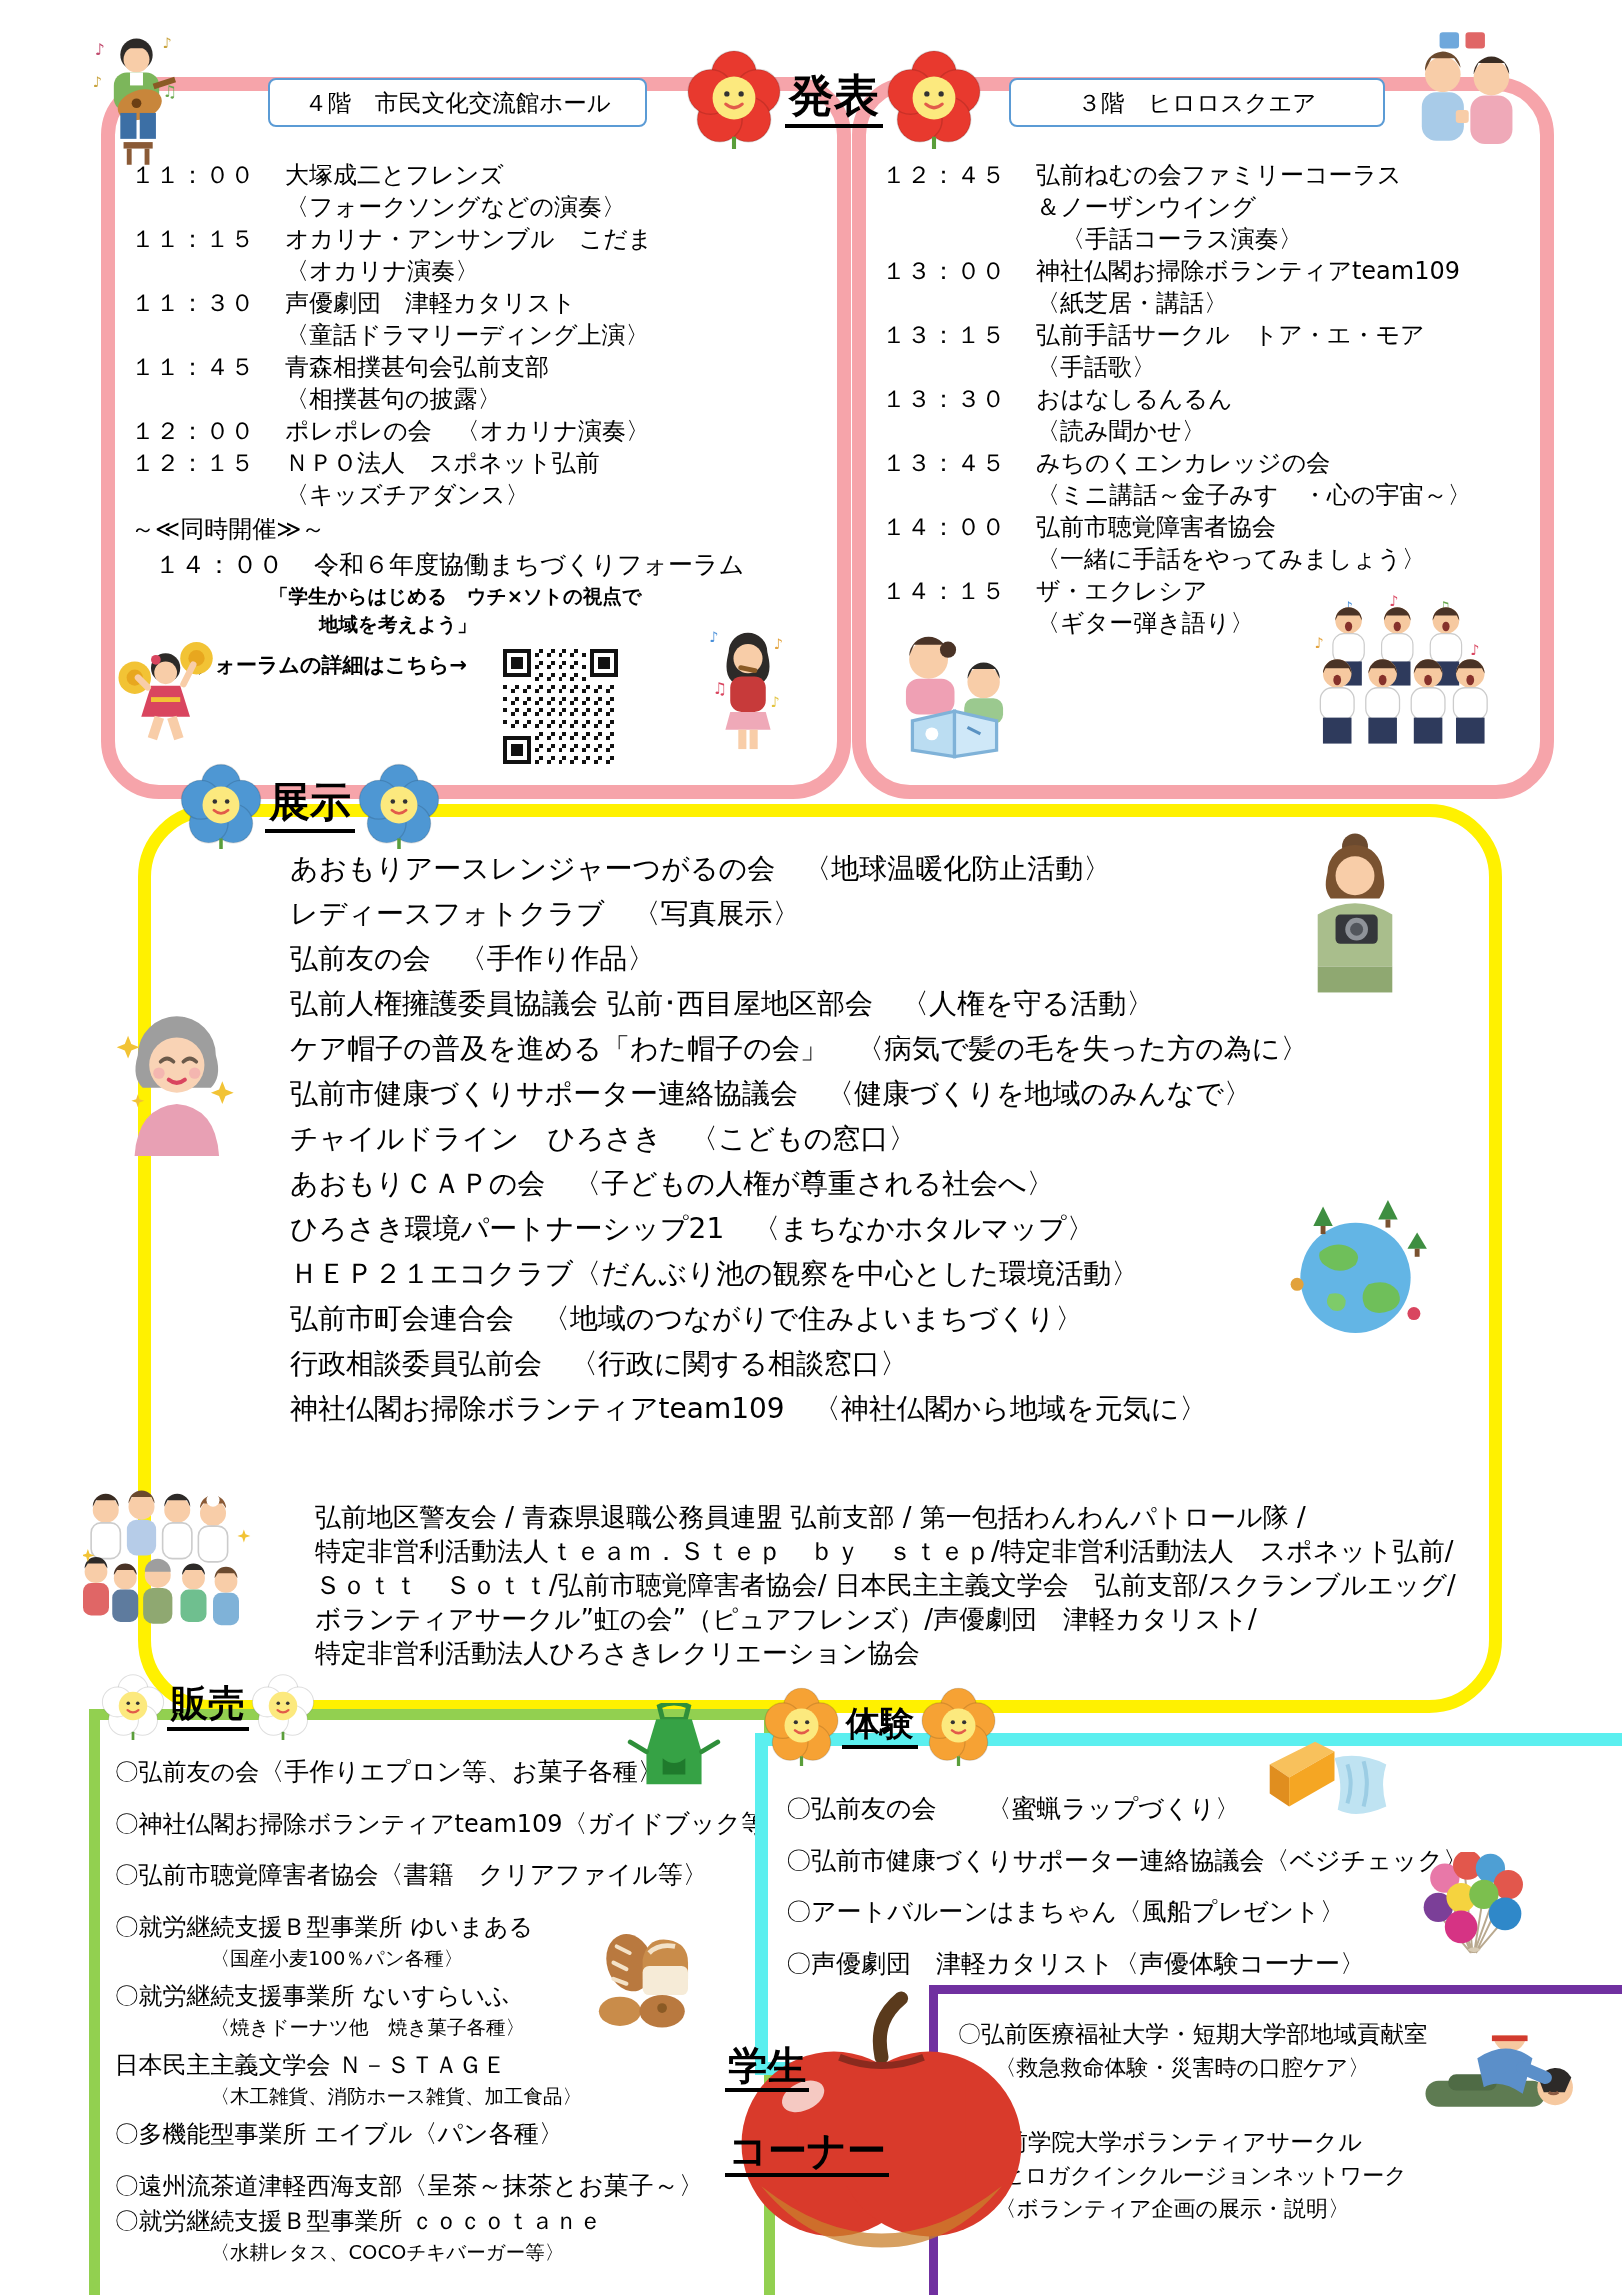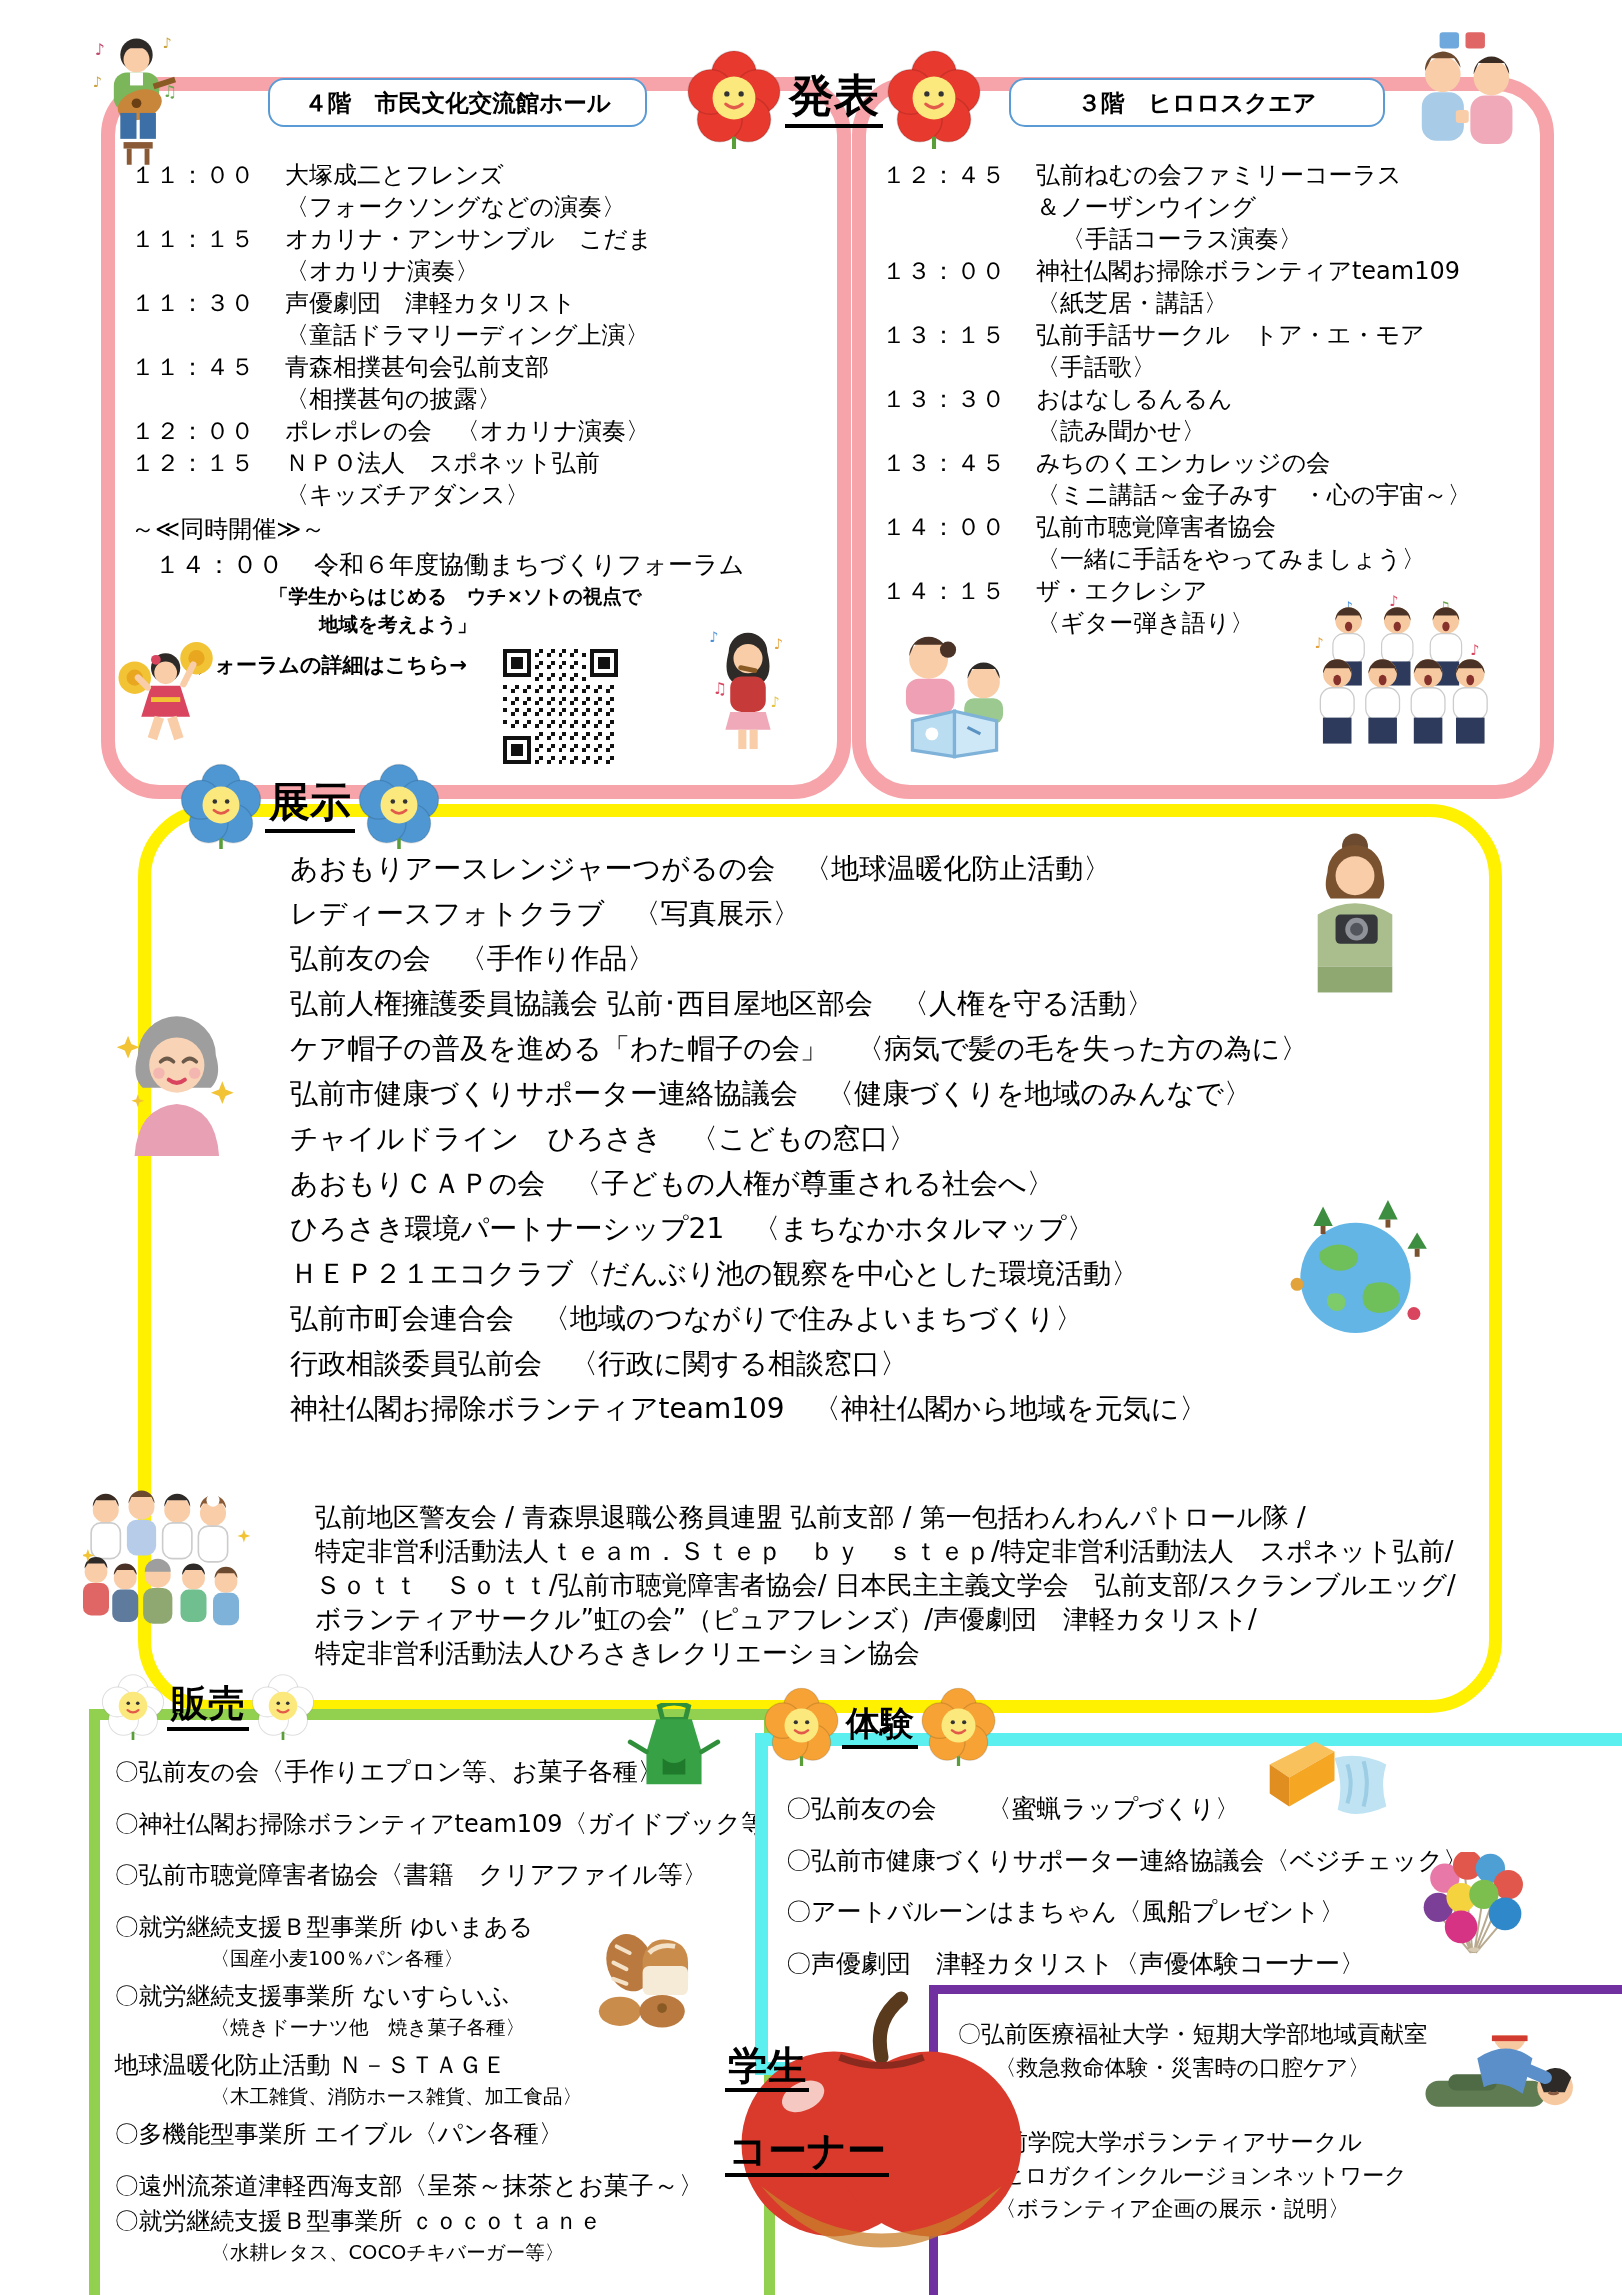--- a/index.html
+++ b/index.html
@@ -1,20 +1,20 @@
 <!DOCTYPE html>
 <html style="font-size:13px"><head>
 <meta charset="utf-8">
 <style>
   body{margin:0;background:#fff}
   .page{position:relative;width:1623px;height:2295px;background:#fff;overflow:hidden;
         font-family:"DejaVu Sans","Liberation Sans",sans-serif;color:#000}
   .abs{position:absolute}
   .pinkbox{border:14.6px solid #F6A4AA;border-radius:58px;background:#fff;z-index:1}
-  .badge{border:2.4px solid #5B9BD5;border-radius:16px;background:#fff;font-weight:bold;font-size:23.5px;
+  .badge{border:2.4px solid #5B9BD5;border-radius:8px;background:#fff;font-weight:normal;font-size:23.5px;
          display:flex;align-items:center;justify-content:center;z-index:4}
   .sec-head{display:flex;align-items:flex-start;z-index:5}
   .sec-title{font-weight:bold;border-bottom:4px solid #000;padding:0 4px;line-height:1.25;align-self:center;white-space:nowrap}
   .flw{flex:none}
   .sched{font-size:24px;line-height:32px;z-index:2}
   .sched .row{display:flex}
   .sched .t{flex:none;width:154px;letter-spacing:0.8px}
   .sched .n{white-space:nowrap}
   .sched .d{padding-left:154px;white-space:nowrap}
   .simul{line-height:36px}
@@ -369,21 +369,21 @@
   </div>
 
   <div class="abs greenbox" style="left:89px;top:1709px;width:641px;height:558px">
     <div class="hitem"><span>〇弘前友の会</span><span class="det">〈手作りエプロン等、お菓子各種〉</span></div>
     <div class="hitem"><span>〇神社仏閣お掃除ボランティアteam109</span><span class="det">〈ガイドブック等〉</span></div>
     <div class="hitem"><span>〇弘前市聴覚障害者協会</span><span class="det">〈書籍　クリアファイル等〉</span></div>
     <div class="hitem tight"><span>〇就労継続支援Ｂ型事業所 ゆいまある</span></div>
     <div class="hsub">〈国産小麦100％パン各種〉</div>
     <div class="hitem tight"><span>〇就労継続支援事業所 ないすらいふ</span></div>
     <div class="hsub">〈焼きドーナツ他　焼き菓子各種〉</div>
-    <div class="hitem tight"><span>地球温暖化防止活動 Ｎ－ＳＴＡＧＥ</span></div>
+    <div class="hitem tight"><span>日本民主主義文学会 Ｎ－ＳＴＡＧＥ</span></div>
     <div class="hsub">〈木工雑貨、消防ホース雑貨、加工食品〉</div>
     <div class="hitem"><span>〇多機能型事業所 エイブル</span><span class="det">〈パン各種〉</span></div>
     <div class="hitem tight"><span>〇遠州流茶道津軽西海支部</span><span class="det">〈呈茶～抹茶とお菓子～〉</span></div>
     <div class="hitem tight"><span>〇就労継続支援Ｂ型事業所 ｃｏｃｏｔａｎｅ</span></div>
     <div class="hsub">〈水耕レタス、COCOチキバーガー等〉</div>
   </div>
   <div class="abs sec-head" style="left:99px;top:1672px">
     <svg class="flw" width="68" height="68" style="color:#ffffff" viewBox="0 0 84 84">
         <use href="#flower"></use>
       </svg>

